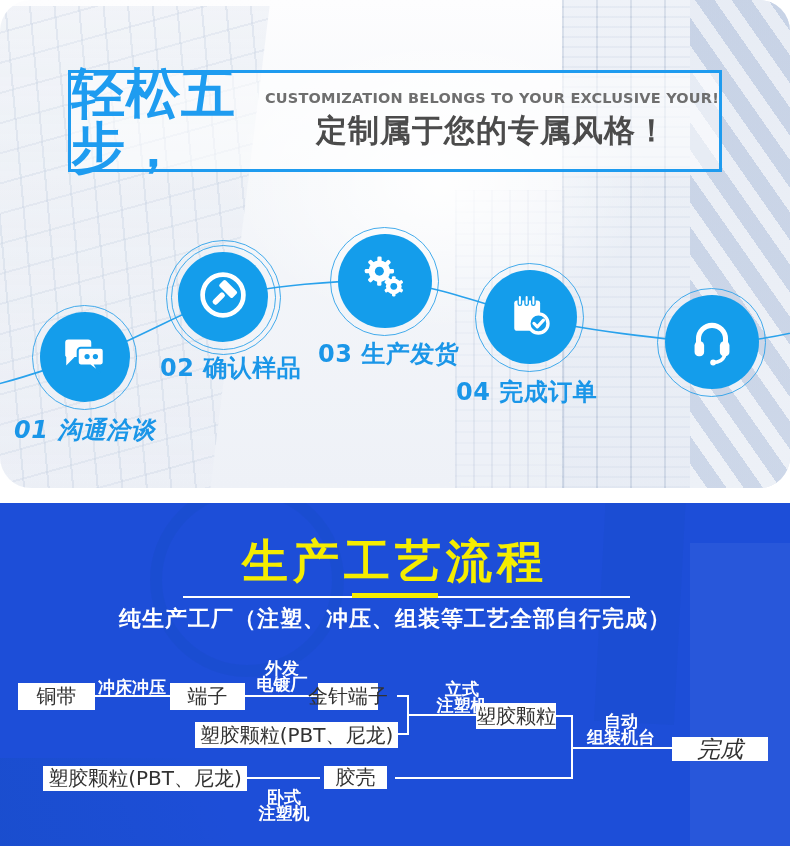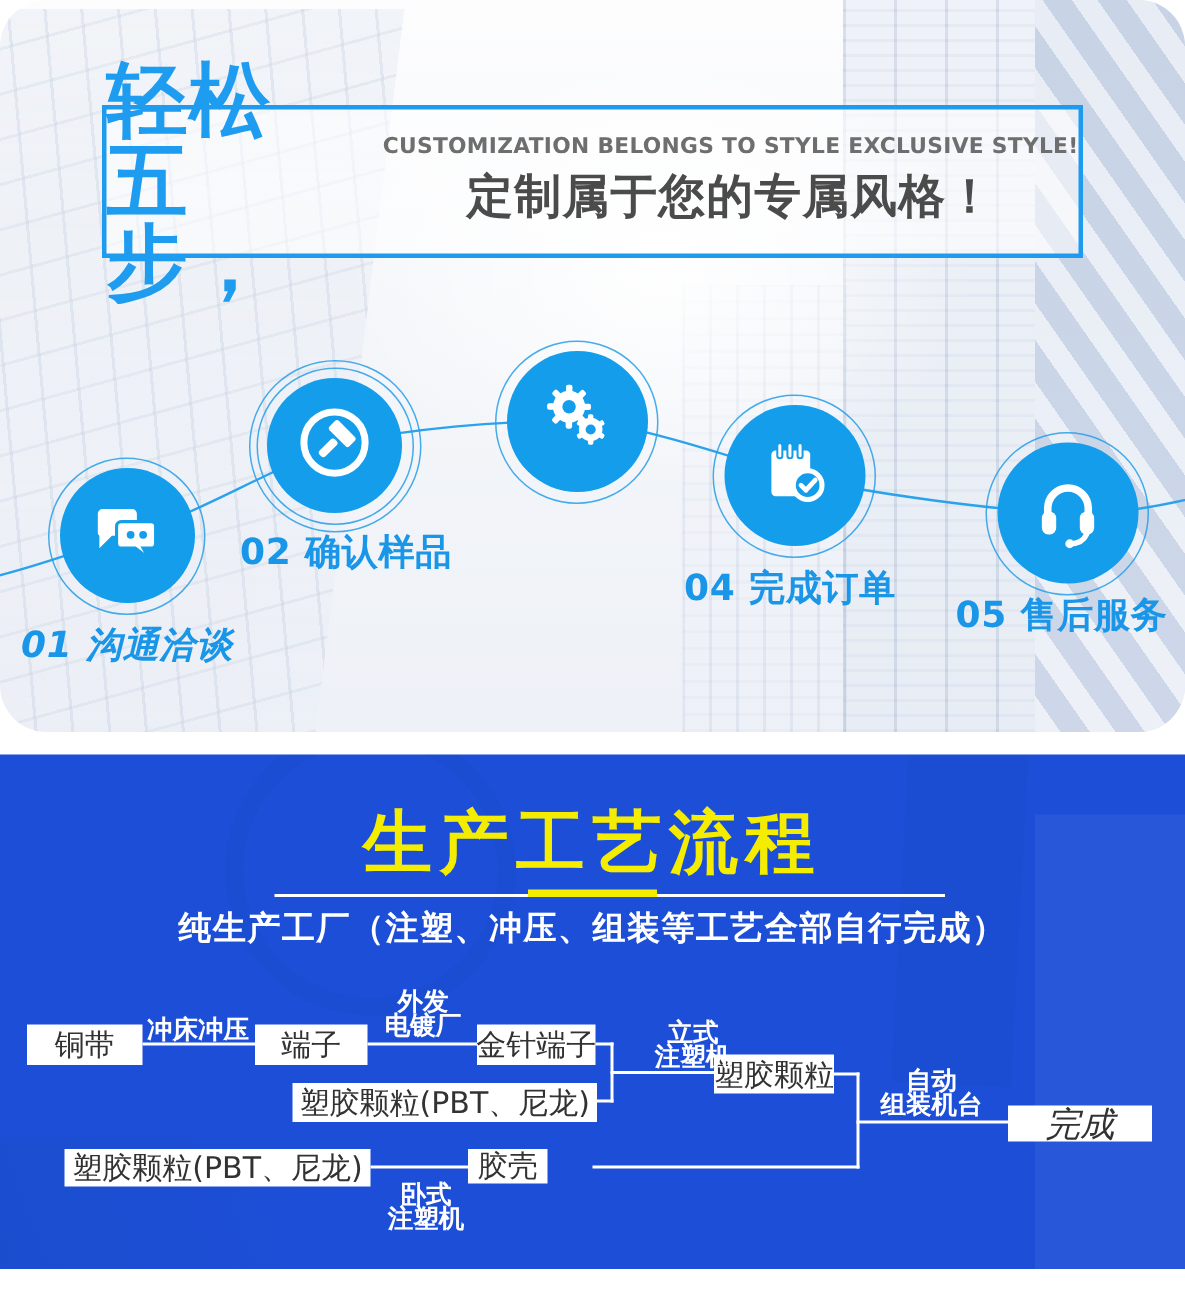--- a/index.html
+++ b/index.html
@@ -79,25 +79,25 @@
                  color:#fff;font-size:22px;font-weight:600;letter-spacing:1px;}
 
   
   .fbox{position:absolute;background:#fff;color:#323232;display:flex;align-items:center;
         justify-content:center;font-size:20px;white-space:nowrap;}
   .fline{position:absolute;background:#fff;}
   .flabel{position:absolute;color:#fff;font-weight:700;font-size:17px;line-height:16px;
           text-align:center;white-space:nowrap;}
   #b-copper {left:18px; top:180px;width:77px; height:27px;}
   #b-term   {left:170px;top:180px;width:75px; height:27px;}
-  #b-gold   {left:318px;top:180px;width:79px; height:27px;}
+  #b-gold   {left:318px;top:180px;width:60px; height:27px;}
   #b-plastA {left:195px;top:219px;width:203px;height:26px;}
   #b-base   {left:476px;top:200px;width:80px; height:26px;}
   #b-plastB {left:43px; top:263px;width:204px;height:25px;}
-  #b-shell  {left:312px;top:263px;width:53px; height:23px;}
+  #b-shell  {left:324px;top:263px;width:63px; height:23px;}
   #b-done   {left:672px;top:234px;width:96px; height:24px;font-size:23px;font-style:italic;}
 
   #e-stamp {left:97px; top:176px;width:70px;}
   #e-plate {left:250px;top:157px;width:64px;}
   #e-vert  {left:418px;top:178px;width:60px;margin-left:14px;}
   #e-auto  {left:581px;top:210px;width:80px;}
   #e-horiz {left:254px;top:286px;width:60px;}
 
   .ln1{left:95px; top:192px;width:75px; height:2px;}   
   .ln2{left:245px;top:192px;width:73px; height:2px;}   
@@ -121,21 +121,21 @@
   <div class="top-sec">
     <div class="bld bld-left"></div>
     <div class="bld bld-mid"></div>
     <div class="bld bld-right1"></div>
     <div class="bld bld-right2"></div>
     <div class="bld glow"></div>
 
     <div class="banner">
       <div class="headline">轻松五步，</div>
       <div class="tagline">
-        <div class="tagline-en">CUSTOMIZATION BELONGS TO STYLE EXCLUSIVE STYLE!</div>
+        <div class="tagline-en">CUSTOMIZATION BELONGS TO YOUR EXCLUSIVE YOUR!</div>
         <div class="tagline-zh">定制属于您的专属风格！</div>
       </div>
     </div>
 
     <svg class="flow-curve" width="790" height="488">
       <path d="M -10 386 C 25 378, 55 366, 85 357 C 130 344, 180 312, 223 298
                C 265 285, 345 280, 385 281 C 430 283, 495 308, 530 317
                C 575 329, 672 341, 712 342 C 745 343, 775 337, 800 331" fill="none" stroke="#2aa2ec" stroke-width="1.6"></path>
     </svg>
 
@@ -220,22 +220,22 @@
           <rect x="8.5" y="25" width="8.5" height="13.5" rx="3.8" fill="#fff"></rect>
           <rect x="31" y="25" width="8.5" height="13.5" rx="3.8" fill="#fff"></rect>
           <path d="M35 38.5 q-2.5 5.5 -9.5 5.5" fill="none" stroke="#fff" stroke-width="3.2" stroke-linecap="round"></path>
           <circle cx="25" cy="44" r="2.6" fill="#fff"></circle>
         </svg>
       </span>
     </div>
 
     <div class="step-label" id="l1">01 沟通洽谈</div>
     <div class="step-label" id="l2">02 确认样品</div>
+    <div class="step-label" id="l3">03 生产发货</div>
     <div class="step-label" id="l4">04 完成订单</div>
-    <div class="step-label" id="l5">05 售后服务</div>
   </div>
 
   <div class="proc-sec">
     <div class="mshape m1"></div>
     <div class="mshape m2"></div>
     <div class="mshape m3"></div>
     <div class="mshape m4"></div>
     <div class="mshape m5"></div>
 
     <div class="proc-title">生产工艺流程</div>

